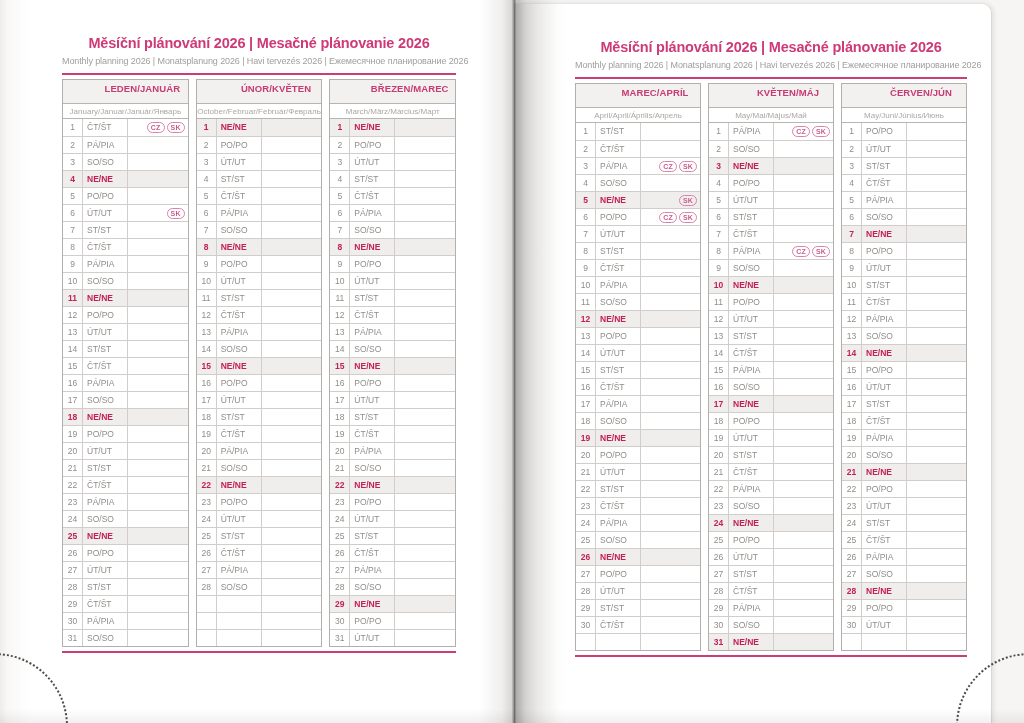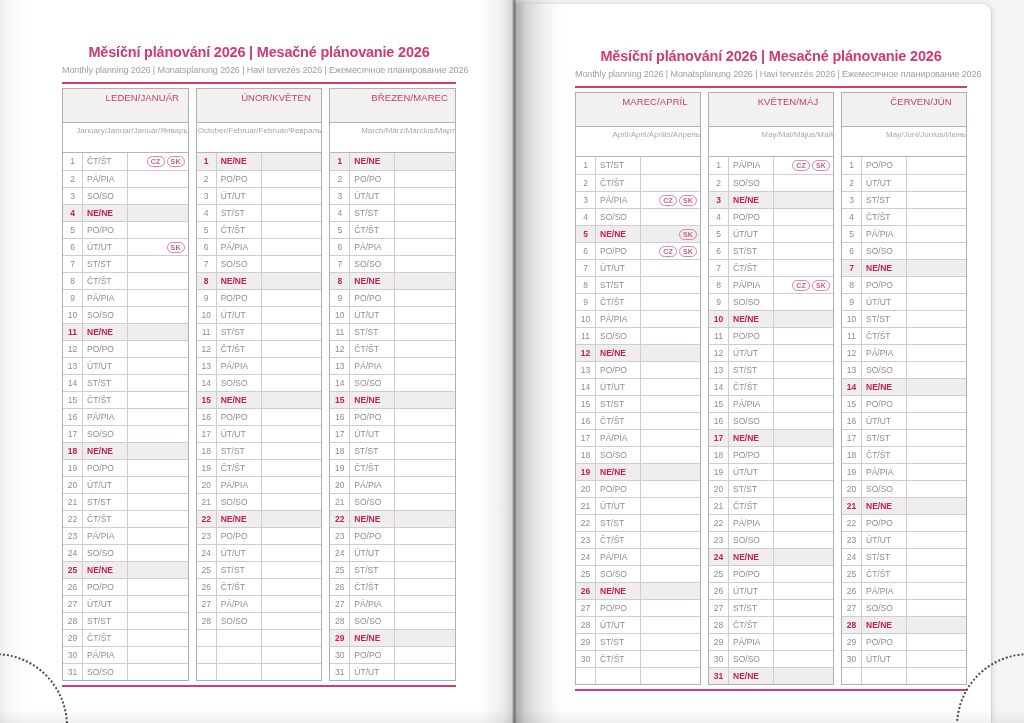--- a/index.html
+++ b/index.html
@@ -26,45 +26,45 @@
     position:absolute; left:478px; top:0; width:80px; height:723px; pointer-events:none;
     background:linear-gradient(90deg,
       rgba(0,0,0,0) 0%, rgba(0,0,0,0.04) 30%, rgba(0,0,0,0.12) 42%,
       rgba(0,0,0,0.50) 45.5%, rgba(0,0,0,0.22) 48%,
       rgba(0,0,0,0.10) 60%, rgba(0,0,0,0.03) 85%, rgba(0,0,0,0) 100%);
   }
   .bottom-shade {
     position:absolute; left:0; bottom:0; width:1024px; height:14px; pointer-events:none;
     background:linear-gradient(rgba(0,0,0,0), rgba(0,0,0,0.06));
   }
-  .content { position:absolute; top:44px; }
+  .content { position:absolute; top:35px; }
   .page-left  .content { left:62px; width:394px; }
   .page-right .content { left:61px; width:392px; }
 
   .title {
     text-align:center; font-size:14.5px; font-weight:bold; letter-spacing:-0.2px;
     color:#ce3a78; white-space:nowrap;
   }
   .subtitle {
     margin-top:5px; text-align:right; font-size:9px; letter-spacing:-0.1px;
     color:#a19e9b; white-space:nowrap;
   }
   .rule { height:2px; background:#cb3d77; }
   .rule-top { margin-top:7px; }
   .rule-bottom { margin-top:4px; }
 
   .months { display:flex; gap:7px; margin-top:4px; }
   .month { flex:1; border:1px solid #b2b0ad; background:#fff; }
   .m-head {
-    height:34px; line-height:17px; text-align:center;
+    height:24px; line-height:17px; text-align:center;
     background:#f2f1ef; border-bottom:1px solid #b7b5b2;
-    color:#c73a74; font-size:9.5px; font-weight:normal; letter-spacing:0.1px;padding-left:34px;
+    color:#c73a74; font-size:9.5px; font-weight:bold; letter-spacing:0.1px;padding-left:34px;
   }
   .m-sub {
-    height:30px; line-height:16px; text-align:right;
+    height:15px; line-height:16px; text-align:center;
     border-bottom:1px solid #b7b5b2;
     color:#aba8a5; font-size:8px; white-space:nowrap; overflow:hidden;
   }
   .row { display:flex; height:17px; }
   .row + .row { border-top:1px solid #d0cdca; }
   .c-num {
     width:20px; border-right:1px solid #d0cdca;
     font-size:8.5px; color:#8f8d8a; text-align:center; line-height:16px;
   }
   .c-dow {

